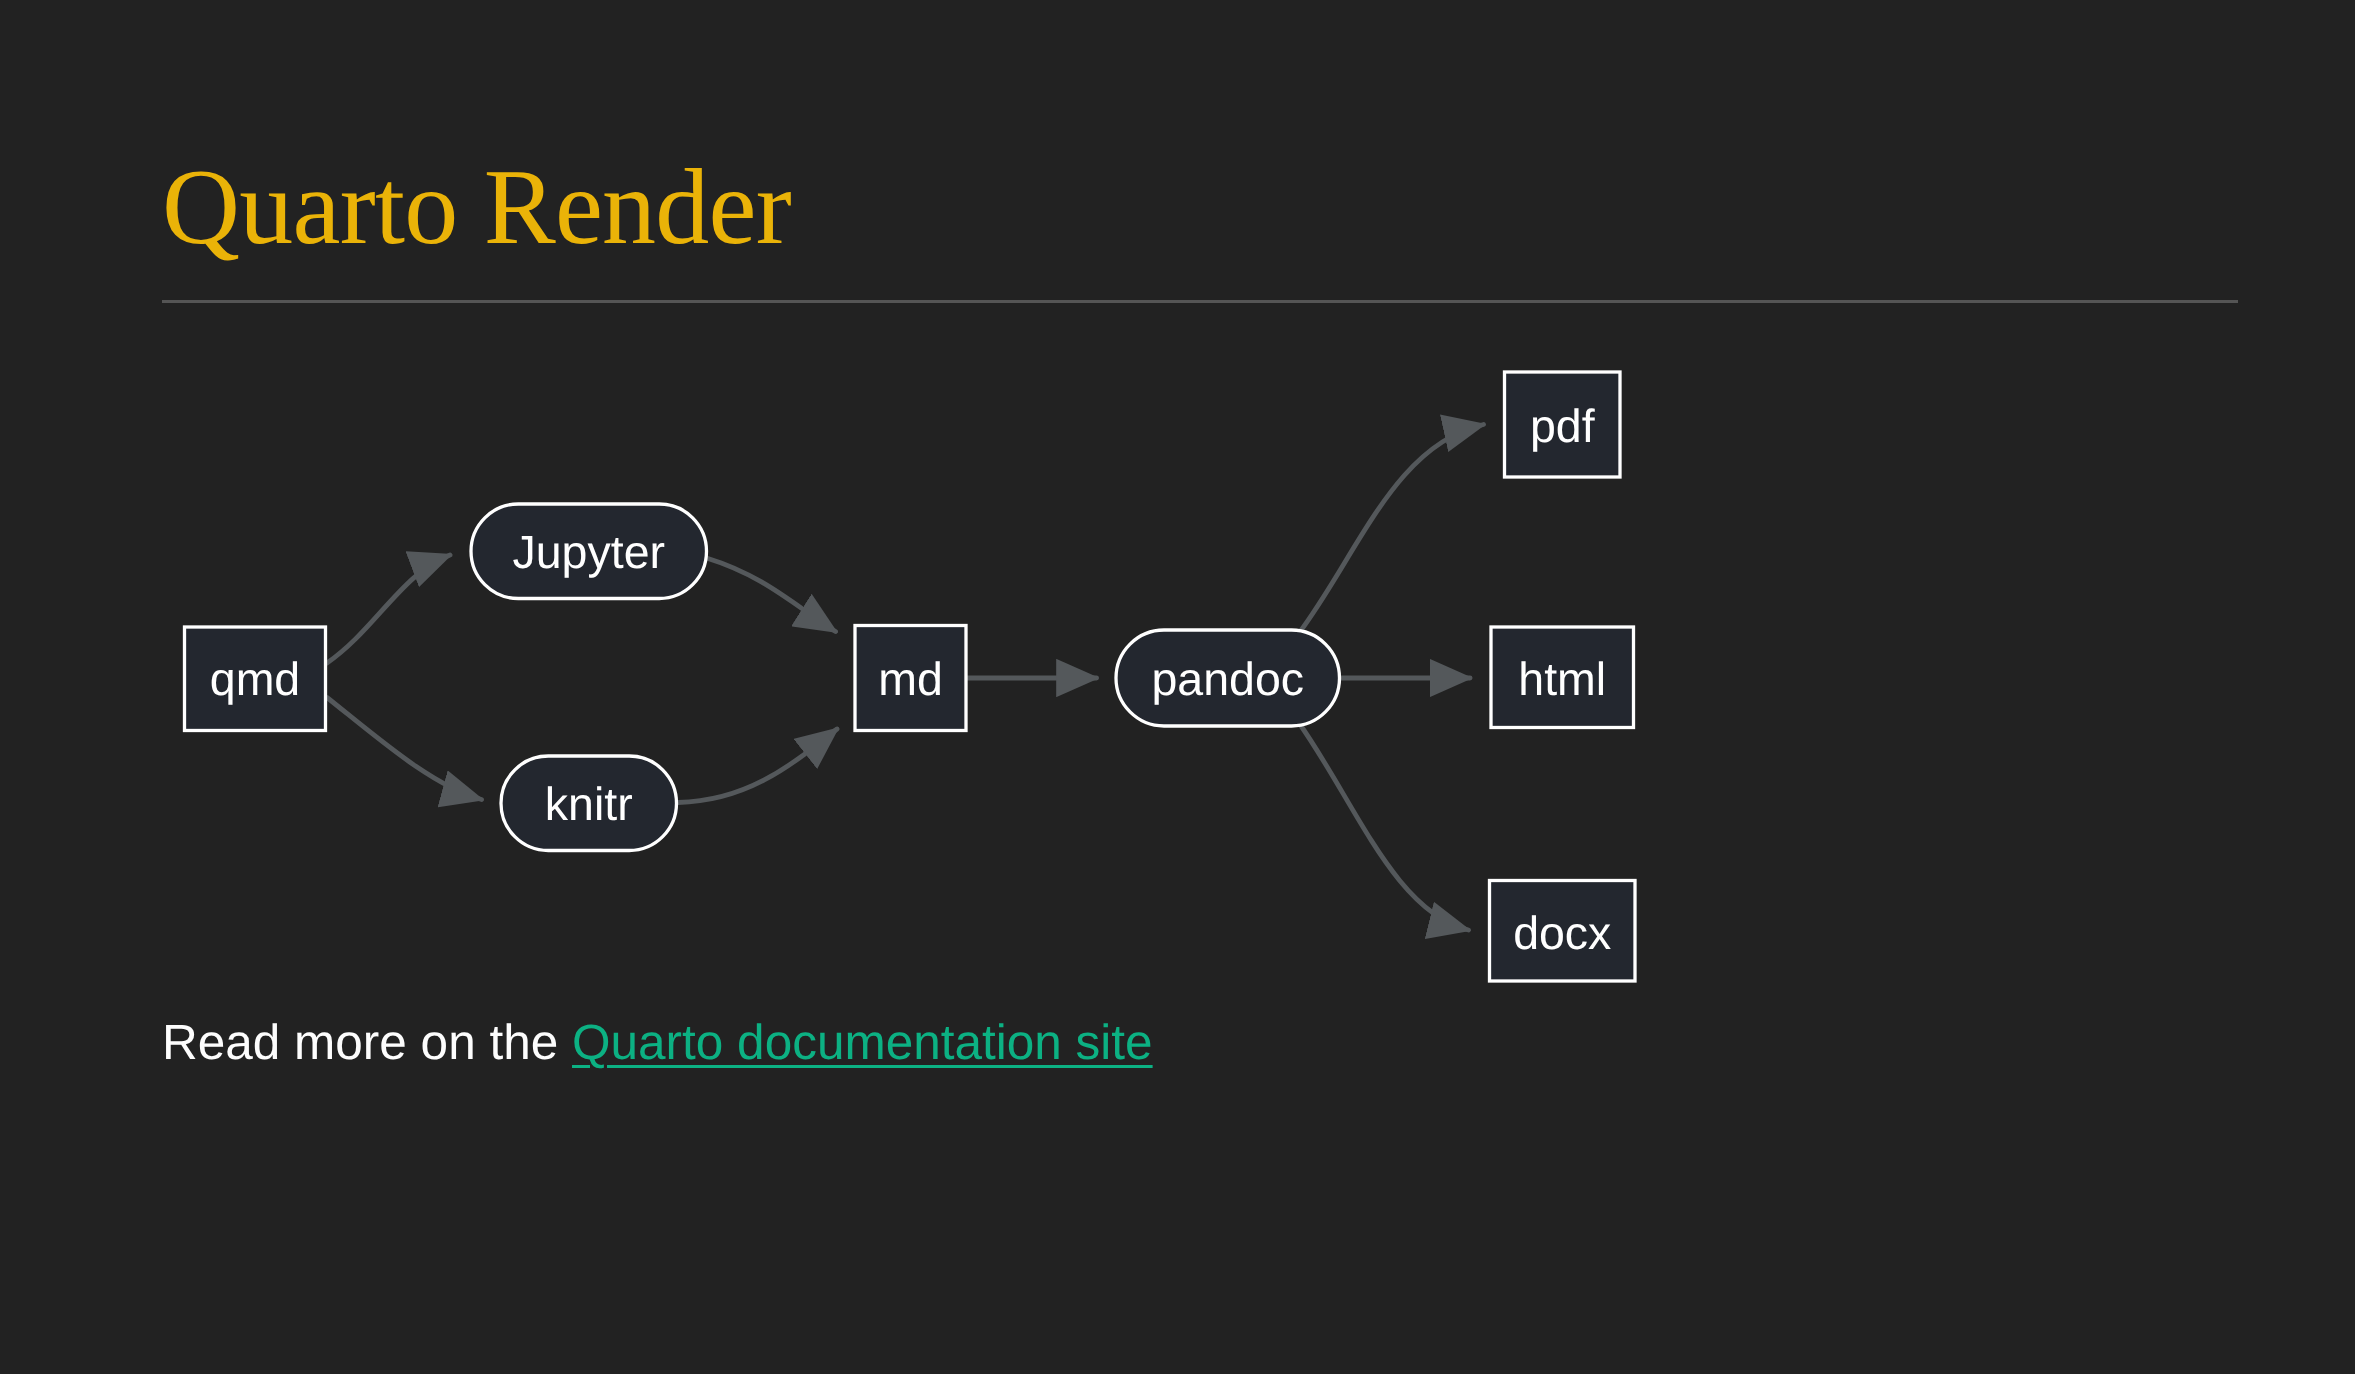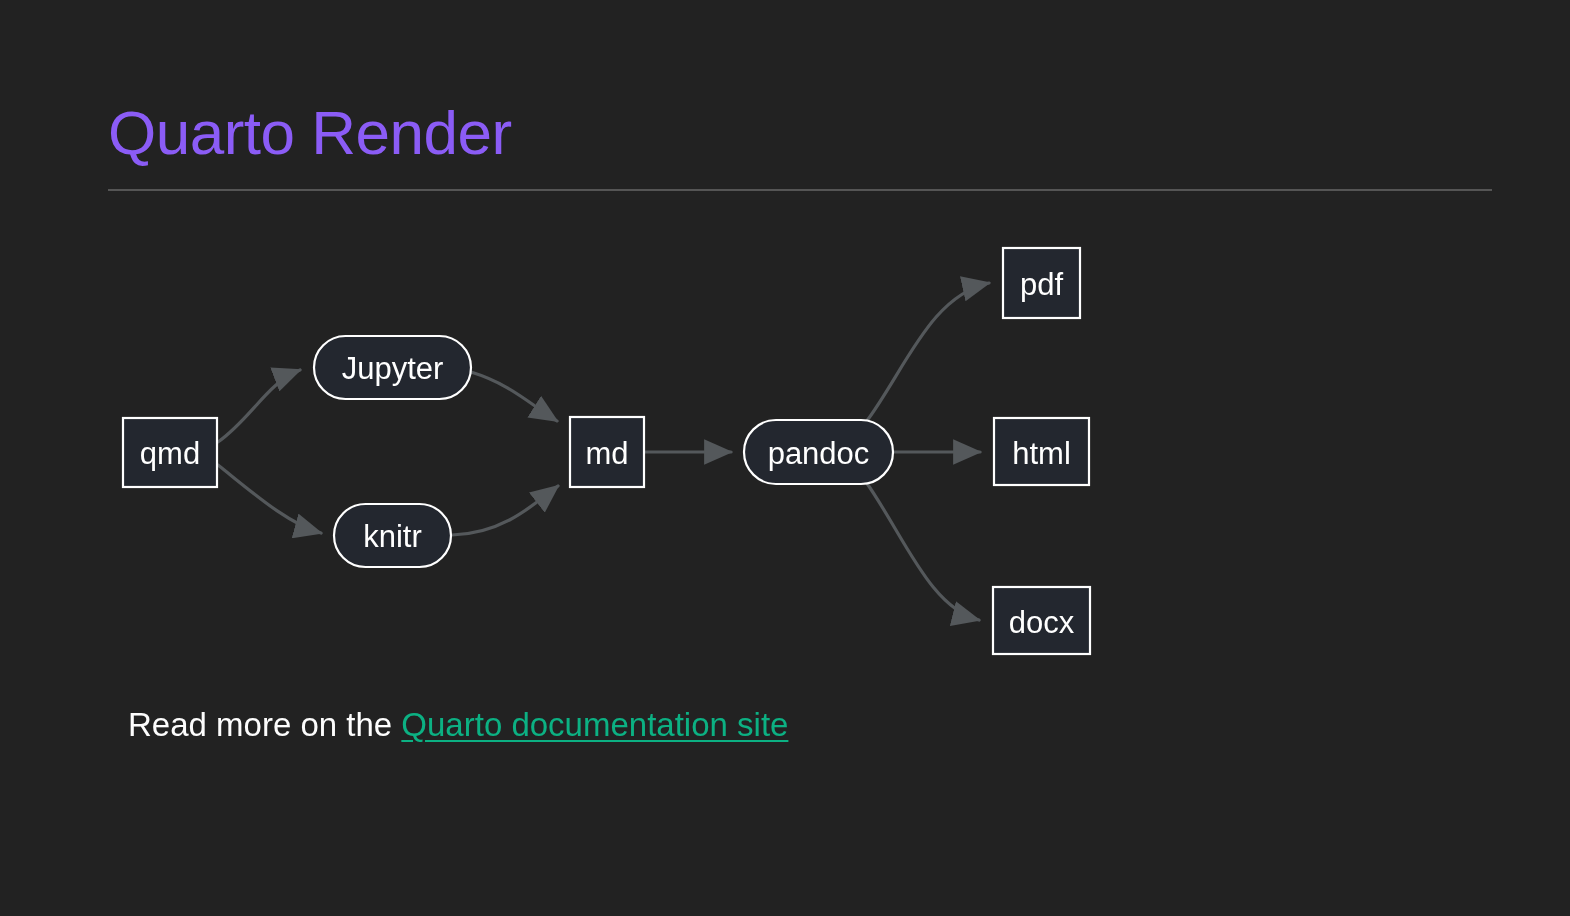--- a/index.html
+++ b/index.html
@@ -23,27 +23,28 @@
   }
 
   
   .title-block {
     position: absolute;
     left: 108px;
     top: 100px;
     width: 1384px;
   }
   .slide-title {
-    font-size: 62px;
+    font-size: 72px;
     font-weight: 400;
     line-height: 1.08;
     letter-spacing: -0.5px;
-    color: #8b5cf6;
+    color: #eab308;
     margin: 0;
     white-space: nowrap;
+    font-family: Liberation Serif, serif;
   }
   .title-rule {
     margin-top: 22px;
     height: 2px;
     width: 1384px;
     background: #555555;
   }
 
   
   .diagram {
@@ -78,26 +79,25 @@
     stroke-linecap: round;
   }
   .edge-arrow {
     fill: #54585b;
   }
 
   
   .footer-text {
     position: absolute;
     left: 108px;
-    top: 704px;
+    top: 674px;
     font-size: 33px;
     line-height: 1.3;
     color: #fdfdfd;
     white-space: nowrap;
-    margin-left: 20px;
   }
   .footer-link {
     color: #0cb183;
     text-decoration: underline;
     text-underline-offset: 4px;
     text-decoration-thickness: 2px;
     cursor: pointer;
   }
 </style>
 </head>

